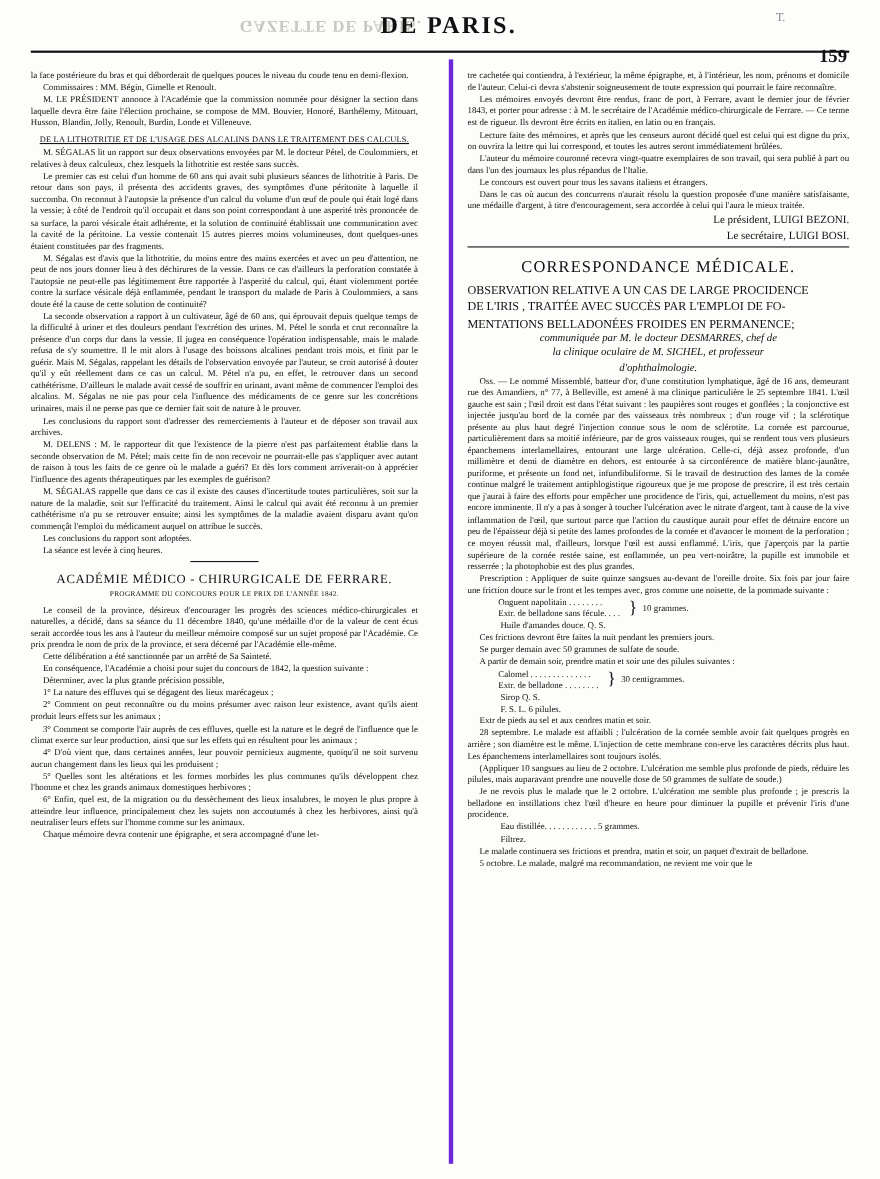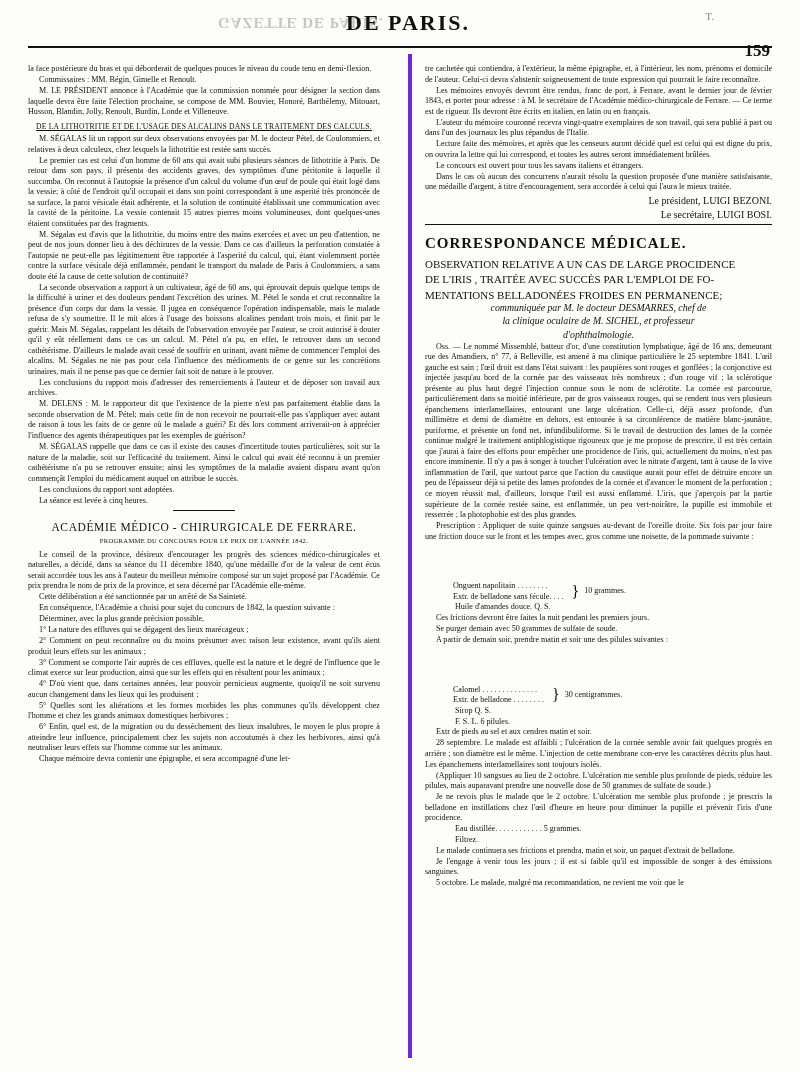--- a/index.html
+++ b/index.html
@@ -101,27 +101,27 @@
   }
   .sect-title {
     text-align: center;
     font-variant: small-caps;
     font-size: 11.5px;
     letter-spacing: 0.6px;
     margin: 9px 0 2px 0;
     text-indent: 0;
   }
   .sect-title-big {
-    text-align: left;
+    text-align: center;
     font-variant: small-caps;
     font-size: 15px;
     letter-spacing: 1px;
     margin: 9px 0 4px 0;
     text-indent: 0;
-    font-weight: bold;
+    font-weight: normal;
   }
   .sub-prog {
     text-align: center;
     font-variant: small-caps;
     font-size: 6.6px;
     letter-spacing: 0.3px;
     margin: 2px 0 4px 0;
     text-indent: 0;
   }
   .rule-short {
@@ -161,21 +161,20 @@
     text-indent: 0;
     margin: 0;
     padding-left: 30px;
     line-height: 1.35;
   }
   .brace-group {
     display: flex;
     align-items: center;
     text-indent: 0;
     padding-left: 28px;
-    margin-top: 39px;
   }
   .brace-items { flex: 0 0 auto; }
   .brace-sym {
     font-size: 16px;
     margin: 0 5px 0 8px;
     line-height: 1;
   }
   .ghostback {
     color: #c7c7c2;
     transform: scaleY(-1);
@@ -198,21 +197,21 @@
 
     <div class="col left">
       <p class="noind">la face postérieure du bras et qui déborderait de quelques pouces le niveau du coude tenu en demi-flexion.</p>
       <p>Commissaires : MM. Bégin, Gimelle et Renoult.</p>
       <p>M. LE PRÉSIDENT annonce à l'Académie que la commission nommée pour désigner la section dans laquelle devra être faite l'élection prochaine, se compose de MM. Bouvier, Honoré, Barthélemy, Mitouart, Husson, Blandin, Jolly, Renoult, Burdin, Londe et Villeneuve.</p>
       <p class="sc-head">DE LA LITHOTRITIE ET DE L'USAGE DES ALCALINS DANS LE TRAITEMENT DES CALCULS.</p>
       <p>M. SÉGALAS lit un rapport sur deux observations envoyées par M. le docteur Pétel, de Coulommiers, et relatives à deux calculeux, chez lesquels la lithotritie est restée sans succès.</p>
       <p>Le premier cas est celui d'un homme de 60 ans qui avait subi plusieurs séances de lithotritie à Paris. De retour dans son pays, il présenta des accidents graves, des symptômes d'une péritonite à laquelle il succomba. On reconnut à l'autopsie la présence d'un calcul du volume d'un œuf de poule qui était logé dans la vessie; à côté de l'endroit qu'il occupait et dans son point correspondant à une asperité très prononcée de sa surface, la paroi vésicale était adhérente, et la solution de continuité établissait une communication avec la cavité de la péritoine. La vessie contenait 15 autres pierres moins volumineuses, dont quelques-unes étaient constituées par des fragments.</p>
       <p>M. Ségalas est d'avis que la lithotritie, du moins entre des mains exercées et avec un peu d'attention, ne peut de nos jours donner lieu à des déchirures de la vessie. Dans ce cas d'ailleurs la perforation constatée à l'autopsie ne peut-elle pas légitimement être rapportée à l'asperité du calcul, qui, étant violemment portée contre la surface vésicale déjà enflammée, pendant le transport du malade de Paris à Coulommiers, a sans doute été la cause de cette solution de continuité?</p>
       <p>La seconde observation a rapport à un cultivateur, âgé de 60 ans, qui éprouvait depuis quelque temps de la difficulté à uriner et des douleurs pendant l'excrétion des urines. M. Pétel le sonda et crut reconnaître la présence d'un corps dur dans la vessie. Il jugea en conséquence l'opération indispensable, mais le malade refusa de s'y soumettre. Il le mit alors à l'usage des boissons alcalines pendant trois mois, et finit par le guérir. Mais M. Ségalas, rappelant les détails de l'observation envoyée par l'auteur, se croit autorisé à douter qu'il y eût réellement dans ce cas un calcul. M. Pétel n'a pu, en effet, le retrouver dans un second cathétérisme. D'ailleurs le malade avait cessé de souffrir en urinant, avant même de commencer l'emploi des alcalins. M. Ségalas ne nie pas pour cela l'influence des médicaments de ce genre sur les concrétions urinaires, mais il ne pense pas que ce dernier fait soit de nature à le prouver.</p>
-      <p>Les conclusions du rapport mois d'adresser des remerciements à l'auteur et de déposer son travail aux archives.</p>
+      <p>Les conclusions du rapport sont d'adresser des remerciements à l'auteur et de déposer son travail aux archives.</p>
       <p>M. DELENS : M. le rapporteur dit que l'existence de la pierre n'est pas parfaitement établie dans la seconde observation de M. Pétel; mais cette fin de non recevoir ne pourrait-elle pas s'appliquer avec autant de raison à tous les faits de ce genre où le malade a guéri? Et dès lors comment arriverait-on à apprécier l'influence des agents thérapeutiques par les exemples de guérison?</p>
       <p>M. SÉGALAS rappelle que dans ce cas il existe des causes d'incertitude toutes particulières, soit sur la nature de la maladie, soit sur l'efficacité du traitement. Ainsi le calcul qui avait été reconnu à un premier cathétérisme n'a pu se retrouver ensuite; ainsi les symptômes de la maladie avaient disparu avant qu'on commençât l'emploi du médicament auquel on attribue le succès.</p>
       <p>Les conclusions du rapport sont adoptées.</p>
       <p>La séance est levée à cinq heures.</p>
 
       <div class="rule-short"></div>
 
       <p class="sect-title">ACADÉMIE MÉDICO - CHIRURGICALE DE FERRARE.</p>
       <p class="sub-prog">PROGRAMME DU CONCOURS POUR LE PRIX DE L'ANNÉE 1842.</p>
 
@@ -225,22 +224,22 @@
       <p>3° Comment se comporte l'air auprès de ces effluves, quelle est la nature et le degré de l'influence que le climat exerce sur leur production, ainsi que sur les effets qui en résultent pour les animaux ;</p>
       <p>4° D'où vient que, dans certaines années, leur pouvoir pernicieux augmente, quoiqu'il ne soit survenu aucun changement dans les lieux qui les produisent ;</p>
       <p>5° Quelles sont les altérations et les formes morbides les plus communes qu'ils développent chez l'homme et chez les grands animaux domestiques herbivores ;</p>
       <p>6° Enfin, quel est, de la migration ou du dessèchement des lieux insalubres, le moyen le plus propre à atteindre leur influence, principalement chez les sujets non accoutumés à chez les herbivores, ainsi qu'à neutraliser leurs effets sur l'homme comme sur les animaux.</p>
       <p>Chaque mémoire devra contenir une épigraphe, et sera accompagné d'une let-</p>
     </div>
 
     <div class="col right">
       <p class="noind">tre cachetée qui contiendra, à l'extérieur, la même épigraphe, et, à l'intérieur, les nom, prénoms et domicile de l'auteur. Celui-ci devra s'abstenir soigneusement de toute expression qui pourrait le faire reconnaître.</p>
       <p>Les mémoires envoyés devront être rendus, franc de port, à Ferrare, avant le dernier jour de février 1843, et porter pour adresse : à M. le secrétaire de l'Académie médico-chirurgicale de Ferrare. — Ce terme est de rigueur. Ils devront être écrits en italien, en latin ou en français.</p>
+      <p>Lecture faite des mémoires, et après que les censeurs auront décidé quel est celui qui est digne du prix, on ouvrira la lettre qui lui correspond, et toutes les autres seront immédiatement brûlées.</p>
       <p>L'auteur du mémoire couronné recevra vingt-quatre exemplaires de son travail, qui sera publié à part ou dans l'un des journaux les plus répandus de l'Italie.</p>
-      <p>Lecture faite des mémoires, et après que les censeurs auront décidé quel est celui qui est digne du prix, on ouvrira la lettre qui lui correspond, et toutes les autres seront immédiatement brûlées.</p>
       <p>Le concours est ouvert pour tous les savans italiens et étrangers.</p>
       <p>Dans le cas où aucun des concurrens n'aurait résolu la question proposée d'une manière satisfaisante, une médaille d'argent, à titre d'encouragement, sera accordée à celui qui l'aura le mieux traitée.</p>
       <p class="signoff">Le président, LUIGI BEZONI.</p>
       <p class="signoff">Le secrétaire, LUIGI BOSI.</p>
 
       <div class="rule-thin"></div>
 
       <p class="sect-title-big">CORRESPONDANCE MÉDICALE.</p>
       <p class="corr-head">OBSERVATION RELATIVE A UN CAS DE LARGE PROCIDENCE</p>
       <p class="corr-head">DE L'IRIS , TRAITÉE AVEC SUCCÈS PAR L'EMPLOI DE FO-</p>
@@ -279,18 +278,17 @@
 
       <p>Extr de pieds au sel et aux cendres matin et soir.</p>
       <p>28 septembre. Le malade est affaibli ; l'ulcération de la cornée semble avoir fait quelques progrès en arrière ; son diamètre est le même. L'injection de cette membrane con-erve les caractères décrits plus haut. Les épanchemens interlamellaires sont toujours isolés.</p>
       <p>(Appliquer 10 sangsues au lieu de 2 octobre. L'ulcération me semble plus profonde de pieds, réduire les pilules, mais auparavant prendre une nouvelle dose de 50 grammes de sulfate de soude.)</p>
       <p>Je ne revois plus le malade que le 2 octobre. L'ulcération me semble plus profonde ; je prescris la belladone en instillations chez l'œil d'heure en heure pour diminuer la pupille et prévenir l'iris d'une procidence.</p>
 
       <p class="recipe">Eau distillée. . . . . . . . . . . .    5 grammes.</p>
       <p class="recipe">Filtrez.</p>
 
       <p>Le malade continuera ses frictions et prendra, matin et soir, un paquet d'extrait de belladone.</p>
-      <p>Je l'engage à venir tous les jours ; il est si faible qu'il est impossible de songer à des émissions sanguines.</p>
       <p>5 octobre. Le malade, malgré ma recommandation, ne revient me voir que le</p>
     </div>
 
   </div>
 </div>
 
 </body></html>

